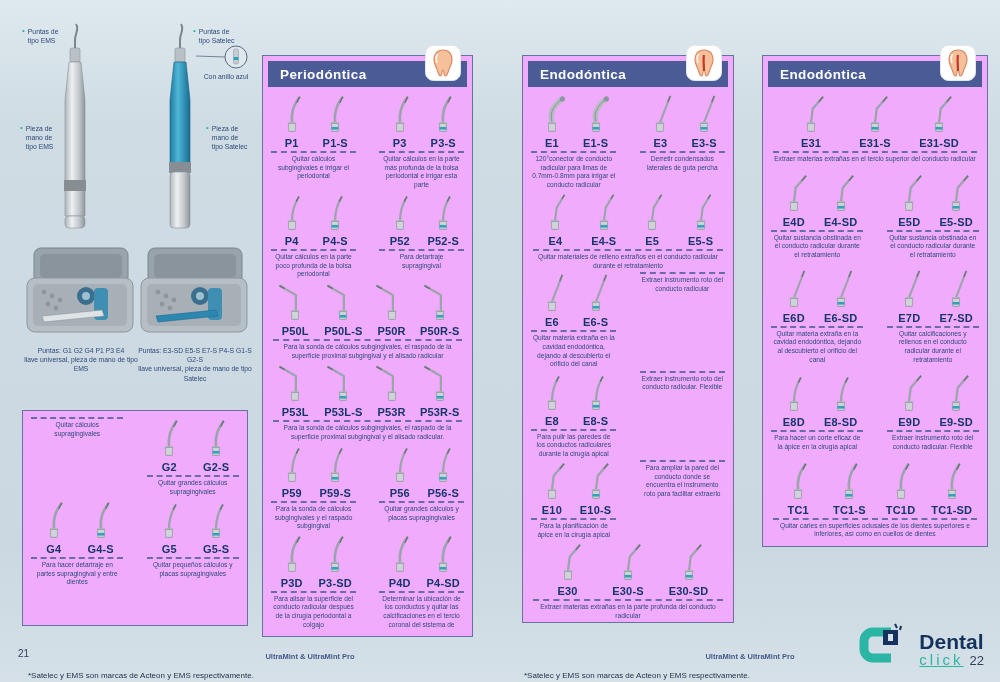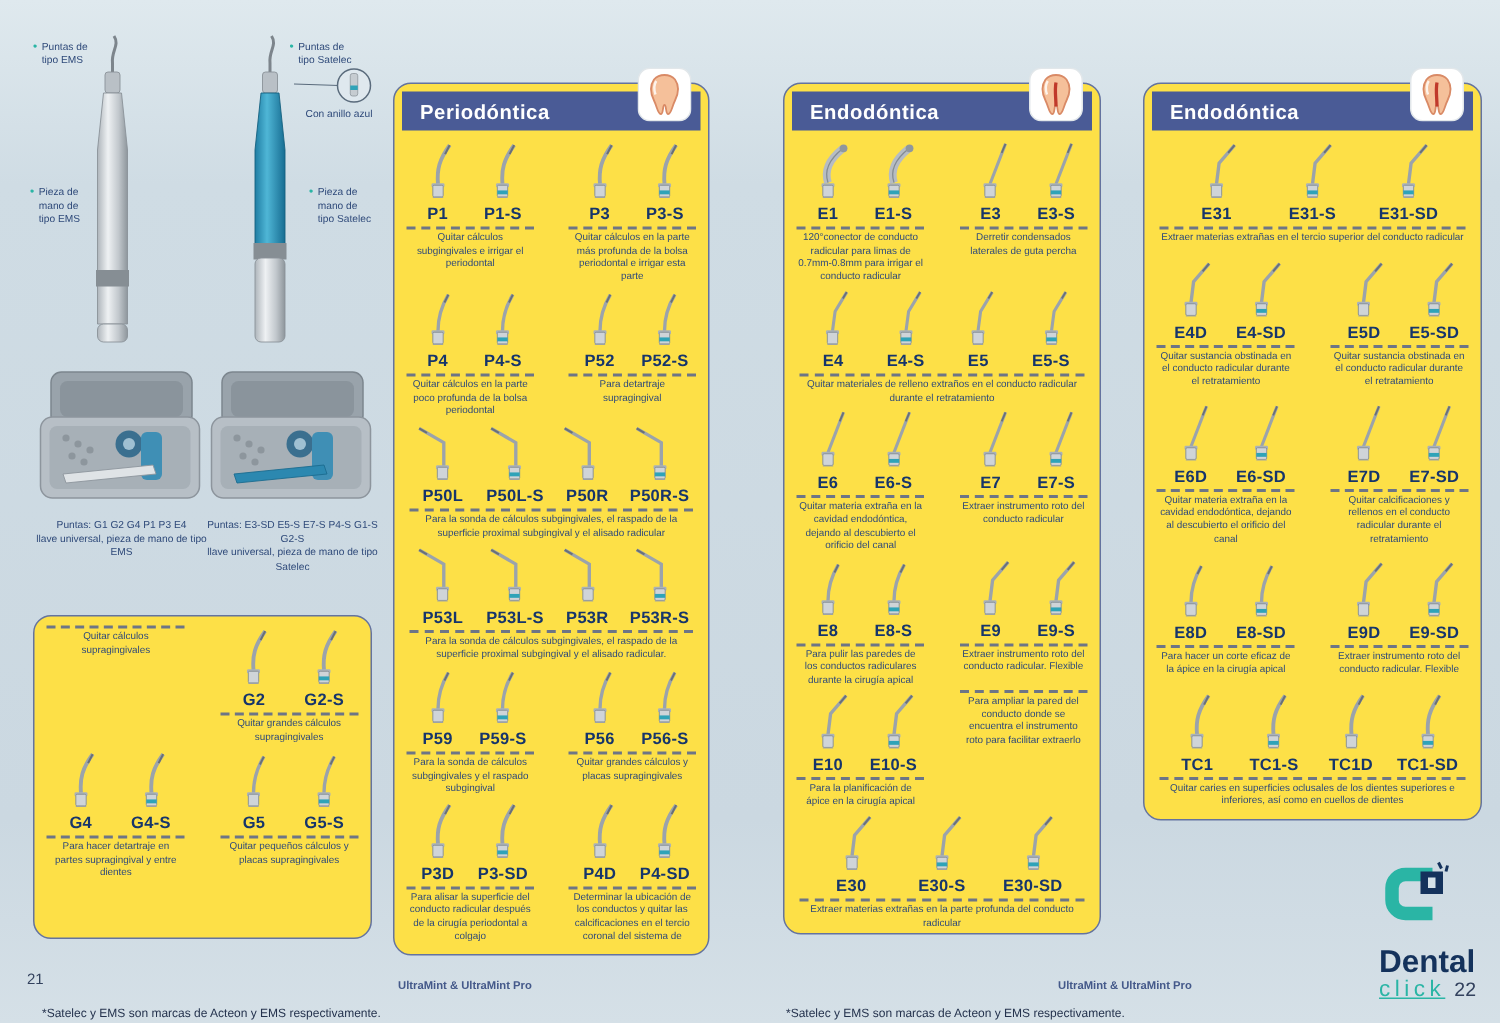--- a/index.html
+++ b/index.html
@@ -2,42 +2,42 @@
 <html><head>
 <meta charset="utf-8">
 <style>
   * { margin:0; padding:0; box-sizing:border-box; }
   html,body { width:1000px; height:682px; overflow:hidden; }
   body {
     font-family:"Liberation Sans", sans-serif;
     background:linear-gradient(180deg,#dfe9ee 0%, #cfdce4 18%, #cbd8e1 80%, #d5e0e7 100%);
     position:relative; color:#2f4a7a;
   }
-  .panel { position:absolute; background:#fde047; border:1px solid #64739f; border-radius:12px; }
+  .panel { position:absolute; background:#f0abfc; border:1px solid #64739f; border-radius:0; }
   .panel-header { height:26px; background:#4a5b96; display:flex; align-items:center;
     padding:0 12px; margin:5px 5px 0 5px; position:relative; }
   .panel-title { color:#ffffff; font-weight:bold; font-size:13.5px; letter-spacing:.4px; }
   .tooth { position:absolute; right:6px; top:-16px; width:36px; height:36px; }
   .panel-body { padding:4px 7px 5px; display:flex; flex-direction:column;
     justify-content:space-between; height:calc(100% - 33px); }
   .row { display:flex; gap:21px; }
   .group { flex:1; display:flex; flex-direction:column; align-items:center; min-width:0; }
   .tips { display:flex; justify-content:space-evenly; width:100%; align-items:flex-end; }
   .tip { display:flex; flex-direction:column; align-items:center; width:46px; }
   .tip svg { width:38px; height:46px; display:block; }
   .tip-label { font-weight:bold; font-size:11px; color:#16356b; letter-spacing:.2px; white-space:nowrap; }
   .dashed { width:97%; border-top:2px dashed #4a5b96; opacity:.8; margin:2px 0; height:0; }
   .desc { font-size:6.6px; color:#2f4a7a; text-align:center; line-height:1.3; padding:0 2px; }
   .bullet { position:absolute; display:flex; gap:3px; font-size:6.8px; color:#2f4a7a; line-height:1.35; }
   .bullet .dot { color:#2ab5a5; font-size:8px; line-height:1; }
   .caption { position:absolute; text-align:center; font-size:6.8px; color:#2f4a7a; line-height:1.35; }
   .footnote { position:absolute; font-size:8px; color:#24324d;margin-top:40px; }
   .footer-center { position:absolute; font-size:7.5px; color:#44598a; font-weight:bold; }
   .page-num { position:absolute; font-size:10px; color:#33425e; }
-  .logo { position:absolute; right:16px; bottom:14px; display:flex; align-items:flex-start; gap:12px;flex-direction:column; }
+  .logo { position:absolute; right:16px; bottom:14px; display:flex; align-items:flex-end; gap:12px; }
   .logo-text1 { font-size:21px; font-weight:bold; color:#14325c; line-height:1; }
   .logo-text2 { font-size:15px; color:#2ab5a5; letter-spacing:3px; line-height:1.1;text-decoration:underline; }
   .logo-pn { font-size:13px; color:#33425e; margin-left:6px; }
   svg { display:block; }
   .abs { position:absolute; }
 </style>
 </head>
 <body>
 
 <div class="abs" style="left:0;top:0;width:258px;height:408px;">
@@ -634,43 +634,20 @@
                   <rect x="18" y="40" width="8" height="3" fill="#2fa3b8"></rect>
                   <rect x="18" y="45" width="8" height="0.8" fill="#9aa1a8"></rect>
                 </svg>
                 <div class="tip-label">E6-S</div>
               </div>
             </div>
             <div class="dashed"></div>
             <div class="desc">Quitar materia extraña en la cavidad endodóntica, dejando al descubierto el orificio del canal</div>
           </div>
           <div class="group">
-            <div class="tips">
-              <div class="tip">
-                <svg viewBox="0 0 44 50">
-                  <path d="M22 35 L34 4" stroke="#9ba3ab" stroke-width="2.4" fill="none"></path>
-                  <path d="M31 11 L34 4" stroke="#6a7077" stroke-width="1.4" fill="none"></path>
-                  <rect x="17" y="34.5" width="10" height="3" rx="1" fill="#aab2b9"></rect>
-                  <rect x="18" y="36" width="8" height="9" rx="1" fill="#cfd4d8" stroke="#858d95" stroke-width="0.7"></rect>
-                  <rect x="18" y="45" width="8" height="0.8" fill="#9aa1a8"></rect>
-                </svg>
-                <div class="tip-label">E7</div>
-              </div>
-              <div class="tip">
-                <svg viewBox="0 0 44 50">
-                  <path d="M22 35 L34 4" stroke="#9ba3ab" stroke-width="2.4" fill="none"></path>
-                  <path d="M31 11 L34 4" stroke="#6a7077" stroke-width="1.4" fill="none"></path>
-                  <rect x="17" y="34.5" width="10" height="3" rx="1" fill="#aab2b9"></rect>
-                  <rect x="18" y="36" width="8" height="9" rx="1" fill="#cfd4d8" stroke="#858d95" stroke-width="0.7"></rect>
-                  <rect x="18" y="40" width="8" height="3" fill="#2fa3b8"></rect>
-                  <rect x="18" y="45" width="8" height="0.8" fill="#9aa1a8"></rect>
-                </svg>
-                <div class="tip-label">E7-S</div>
-              </div>
-            </div>
             <div class="dashed"></div>
             <div class="desc">Extraer instrumento roto del conducto radicular</div>
           </div>
         </div>
         <div class="row">
           <div class="group">
             <div class="tips">
               <div class="tip">
                 <svg viewBox="0 0 44 50">
                   <path d="M22 35 C22 26 24 17 30 7" stroke="#9ba3ab" stroke-width="2.6" fill="none"></path>
@@ -690,43 +667,20 @@
                   <rect x="18" y="40" width="8" height="3" fill="#2fa3b8"></rect>
                   <rect x="18" y="45" width="8" height="0.8" fill="#9aa1a8"></rect>
                 </svg>
                 <div class="tip-label">E8-S</div>
               </div>
             </div>
             <div class="dashed"></div>
             <div class="desc">Para pulir las paredes de los conductos radiculares durante la cirugía apical</div>
           </div>
           <div class="group">
-            <div class="tips">
-              <div class="tip">
-                <svg viewBox="0 0 44 50">
-                  <path d="M22 35 L24 19 L36 5" stroke="#9ba3ab" stroke-width="2.6" fill="none"></path>
-                  <path d="M31 11 L36 5" stroke="#6a7077" stroke-width="1.5" fill="none"></path>
-                  <rect x="17" y="34.5" width="10" height="3" rx="1" fill="#aab2b9"></rect>
-                  <rect x="18" y="36" width="8" height="9" rx="1" fill="#cfd4d8" stroke="#858d95" stroke-width="0.7"></rect>
-                  <rect x="18" y="45" width="8" height="0.8" fill="#9aa1a8"></rect>
-                </svg>
-                <div class="tip-label">E9</div>
-              </div>
-              <div class="tip">
-                <svg viewBox="0 0 44 50">
-                  <path d="M22 35 L24 19 L36 5" stroke="#9ba3ab" stroke-width="2.6" fill="none"></path>
-                  <path d="M31 11 L36 5" stroke="#6a7077" stroke-width="1.5" fill="none"></path>
-                  <rect x="17" y="34.5" width="10" height="3" rx="1" fill="#aab2b9"></rect>
-                  <rect x="18" y="36" width="8" height="9" rx="1" fill="#cfd4d8" stroke="#858d95" stroke-width="0.7"></rect>
-                  <rect x="18" y="40" width="8" height="3" fill="#2fa3b8"></rect>
-                  <rect x="18" y="45" width="8" height="0.8" fill="#9aa1a8"></rect>
-                </svg>
-                <div class="tip-label">E9-S</div>
-              </div>
-            </div>
             <div class="dashed"></div>
             <div class="desc">Extraer instrumento roto del conducto radicular. Flexible</div>
           </div>
         </div>
         <div class="row">
           <div class="group">
             <div class="tips">
               <div class="tip">
                 <svg viewBox="0 0 44 50">
                   <path d="M22 35 L24 19 L36 5" stroke="#9ba3ab" stroke-width="2.6" fill="none"></path>

